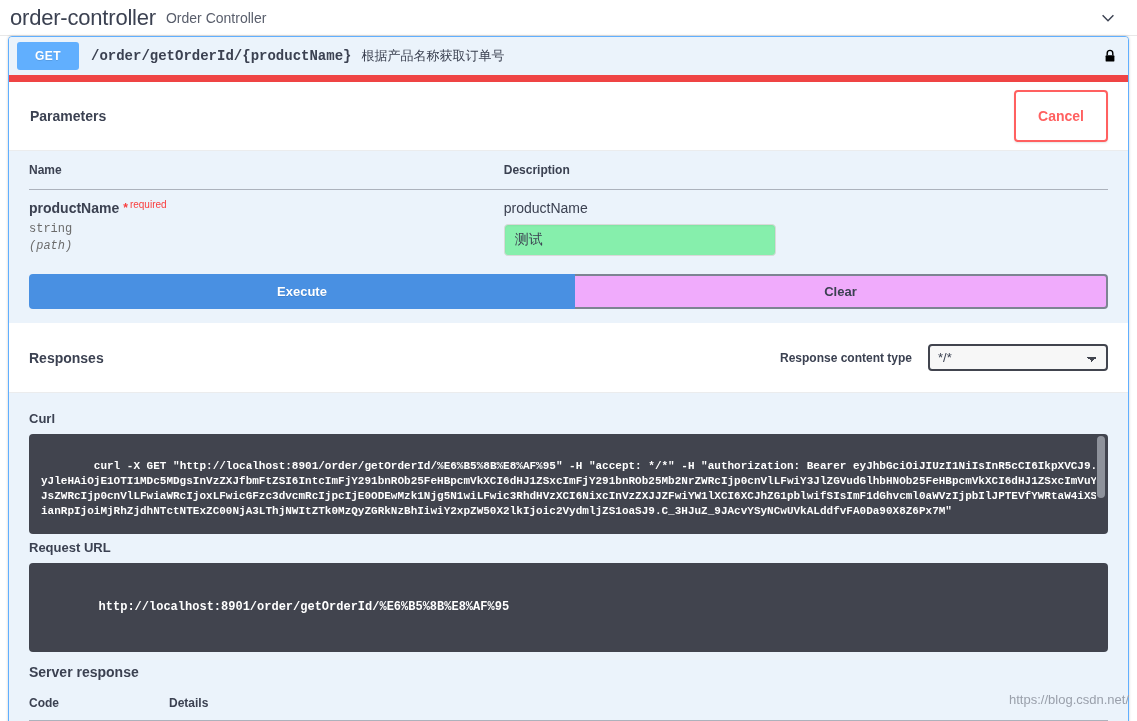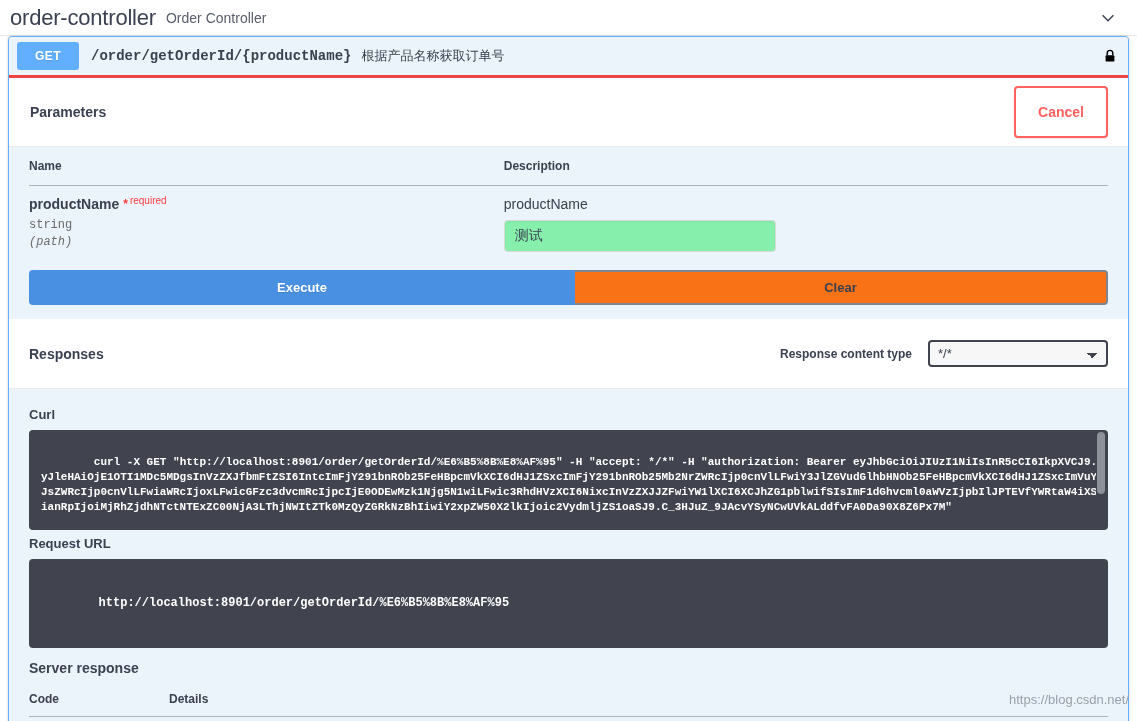--- a/index.html
+++ b/index.html
@@ -51,21 +51,21 @@
     border: 1px solid #61affe;
     border-radius: 4px;
     background: #ebf3fb;
     box-shadow: 0 0 3px rgba(0,0,0,.19);
     overflow: hidden;
   }
   .opblock-summary {
     display: flex;
     align-items: center;
     padding: 5px 10px 5px 8px;
-    border-bottom: 3px solid #ef4444;
+    border-bottom: 7px solid #ef4444;
     background: #ebf3fb;
   }
   .method-badge {
     background: #61affe;
     color: #fff;
     font-size: 12px;
     font-weight: bold;
     font-family: "Liberation Sans", sans-serif;
     letter-spacing: .4px;
     text-align: center;
@@ -210,21 +210,21 @@
     font-weight: bold;
     border: 2px solid #4990e2;
     border-radius: 4px 0 0 4px;
     padding: 8px 0;
     cursor: pointer;
     text-align: center;
     text-shadow: 0 1px 0 rgba(0,0,0,.1);
   }
   .btn-clear {
     flex: 1;
-    background: #f97316;
+    background: #f0abfc;
     color: #3b4151;
     font-size: 13px;
     font-weight: bold;
     border: 2px solid #7d8492;
     border-left: none;
     border-radius: 0 4px 4px 0;
     padding: 8px 0;
     cursor: pointer;
   }
 

